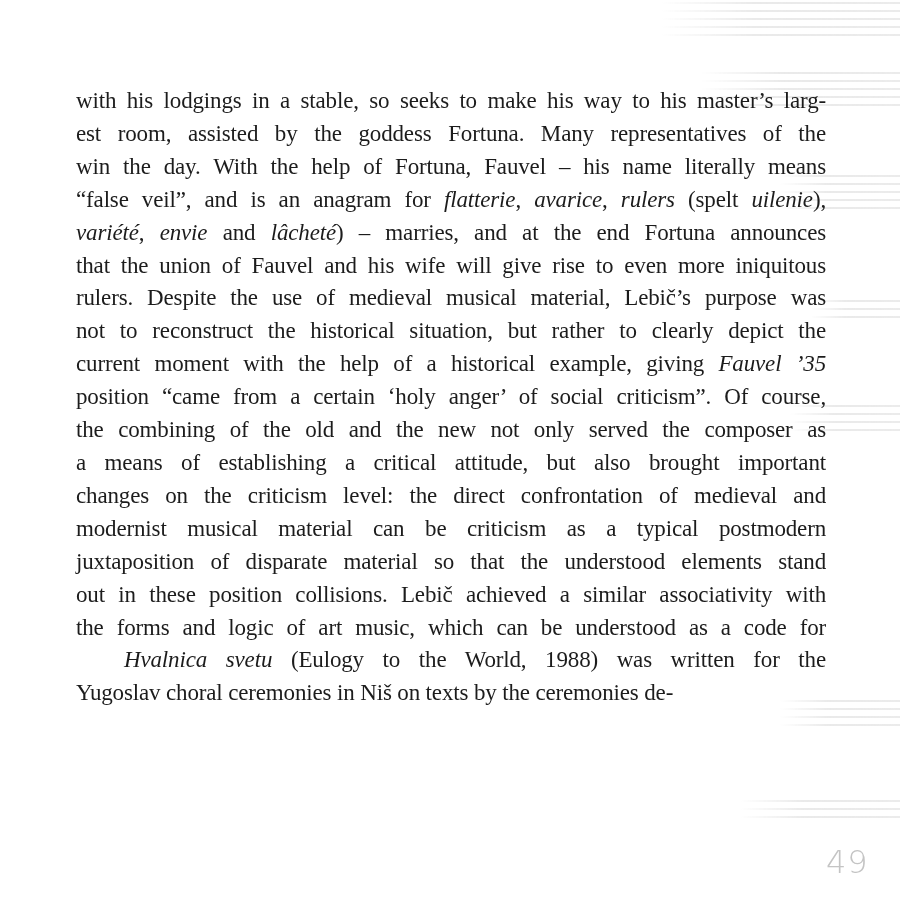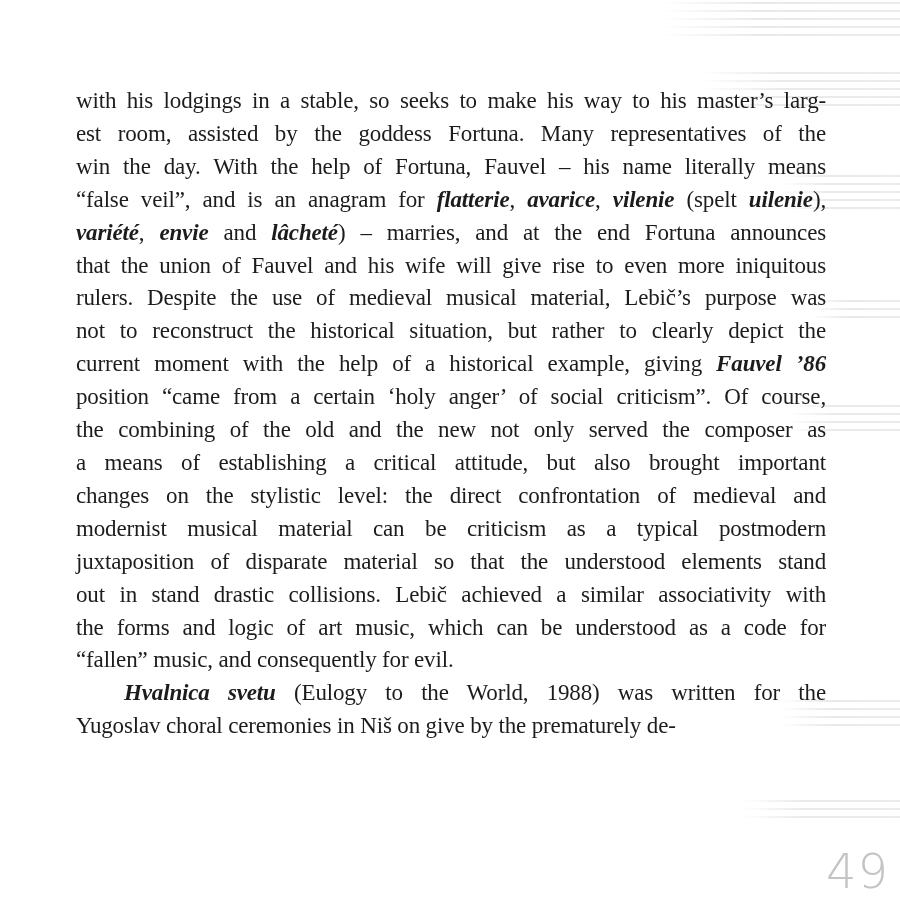--- a/index.html
+++ b/index.html
@@ -22,25 +22,25 @@
     position: absolute; left: 76px; top: 69px; width: 750px; margin-top: 16px;
   }
   .para {
     margin: 0; font-size: 23px; line-height: 32.9px;
     text-align: justify; text-align-last: justify;
     letter-spacing: -0.15px;
   }
   .para .line { display: block; text-align: justify; text-align-last: justify; white-space: nowrap; }
   .para .line.last { text-align-last: left; }
   .indent { padding-left: 48px; }
-  em { font-style: italic; font-weight: bold; }
+  em { font-style: italic; }
   .page-number {
     position: absolute; left: 826px; top: 843px;
     font-family: "DejaVu Sans", sans-serif; font-weight: 200;
-    font-size: 48px; color: #c4c4c4; letter-spacing: 1px;
+    font-size: 32px; color: #c4c4c4; letter-spacing: 1px;
   }
 </style>
 </head>
 <body>
 
 <div class="staff-bg">
   <div class="staff-group" style="top:2px;width:240px;">
     <div class="staff-line"></div>
       <div class="staff-line"></div>
       <div class="staff-line"></div>
@@ -83,35 +83,34 @@
       <div class="staff-line"></div>
       <div class="staff-line"></div>
   </div>
 </div>
 
 <div class="page">
   <p class="para" id="p1">
       <span class="line">with his lodgings in a stable, so seeks to make his way to his master’s larg-</span>
       <span class="line">est room, assisted by the goddess Fortuna. Many representatives of the</span>
       <span class="line">win the day. With the help of Fortuna, Fauvel – his name literally means</span>
-      <span class="line">“false veil”, and is an anagram for <em>flatterie</em>, <em>avarice</em>, <em>vilenie</em> (spelt <em>uilenie</em>),</span>
+      <span class="line">“false veil”, and is an anagram for <em>flatterie</em>, <em>avarice</em>, <em>rulers</em> (spelt <em>uilenie</em>),</span>
       <span class="line"><em>variété</em>, <em>envie</em> and <em>lâcheté</em>) – marries, and at the end Fortuna announces</span>
       <span class="line">that the union of Fauvel and his wife will give rise to even more iniquitous</span>
       <span class="line">rulers. Despite the use of medieval musical material, Lebič’s purpose was</span>
       <span class="line">not to reconstruct the historical situation, but rather to clearly depict the</span>
-      <span class="line">current moment with the help of a historical example, giving <em>Fauvel ’86</em></span>
+      <span class="line">current moment with the help of a historical example, giving <em>Fauvel ’35</em></span>
       <span class="line">position “came from a certain ‘holy anger’ of social criticism”. Of course,</span>
       <span class="line">the combining of the old and the new not only served the composer as</span>
       <span class="line">a means of establishing a critical attitude, but also brought important</span>
-      <span class="line">changes on the stylistic level: the direct confrontation of medieval and</span>
+      <span class="line">changes on the criticism level: the direct confrontation of medieval and</span>
       <span class="line">modernist musical material can be criticism as a typical postmodern</span>
       <span class="line">juxtaposition of disparate material so that the understood elements stand</span>
-      <span class="line">out in stand drastic collisions. Lebič achieved a similar associativity with</span>
+      <span class="line">out in these position collisions. Lebič achieved a similar associativity with</span>
       <span class="line">the forms and logic of art music, which can be understood as a code for</span>
-      <span class="line last">“fallen” music, and consequently for evil.</span>
     </p>
   <p class="para" id="p2">
       <span class="line indent"><em>Hvalnica svetu</em> (Eulogy to the World, 1988) was written for the</span>
-      <span class="line last">Yugoslav choral ceremonies in Niš on give by the prematurely de-</span>
+      <span class="line last">Yugoslav choral ceremonies in Niš on texts by the ceremonies de-</span>
     </p>
 </div>
 
 <div class="page-number">49</div>
 
 </body></html>

